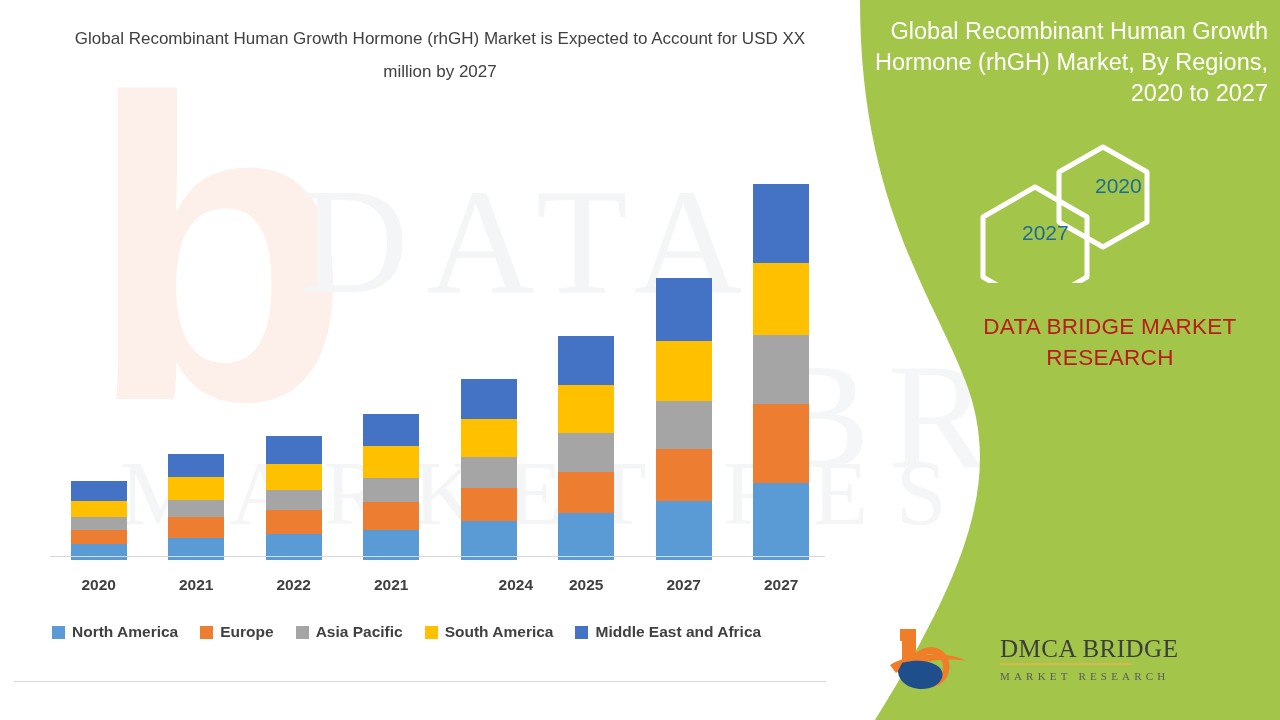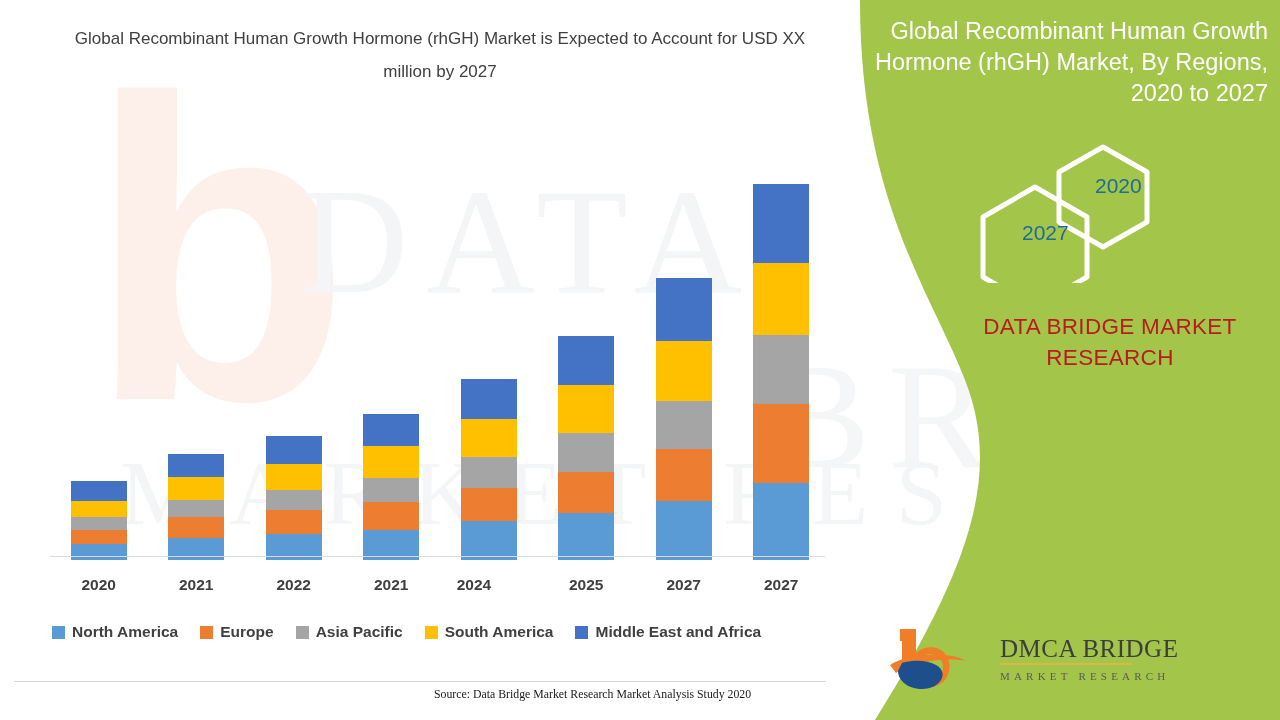--- a/index.html
+++ b/index.html
@@ -142,21 +142,21 @@
         <div class="seg" style="height: 79.2316px; background: rgb(237, 125, 49);"></div>
         <div class="seg" style="height: 77.2px; background: rgb(91, 155, 213);"></div>
       </div>
     </div>
   <div class="axis-line"></div>
   <div class="xlabels" id="xlabels">
       <div class="xlab" style="left: 3.75px;">2020</div>
       <div class="xlab" style="left: 101.25px;">2021</div>
       <div class="xlab" style="left: 198.75px;">2022</div>
       <div class="xlab" style="left: 296.25px;">2021</div>
-      <div class="xlab" style="left: 379px;">2024</div>
+      <div class="xlab" style="left: 393px; text-align: right;">2024</div>
       <div class="xlab" style="left: 491.25px;">2025</div>
       <div class="xlab" style="left: 588.75px;">2027</div>
       <div class="xlab" style="left: 686.25px;">2027</div>
     </div>
 
   <div class="legend" id="legend">
       <div class="lg-item">
         <span class="lg-sw" style="background: rgb(91, 155, 213);"></span>
         <span class="lg-tx">North America</span>
       </div>
@@ -172,21 +172,20 @@
         <span class="lg-sw" style="background: rgb(255, 192, 0);"></span>
         <span class="lg-tx">South America</span>
       </div>
       <div class="lg-item">
         <span class="lg-sw" style="background: rgb(68, 114, 196);"></span>
         <span class="lg-tx">Middle East and Africa</span>
       </div>
     </div>
 
   <div class="footer-rule"></div>
-  <div class="f-right">Source: Data Bridge Market Research Market Analysis Study 2020</div>
 
   <div class="green-panel">
     <svg width="480" height="720" viewBox="0 0 480 720" xmlns="http://www.w3.org/2000/svg">
       <path id="greenShape" d="M 60 0 L 480 0 L 480 720 L 75 720 C 175 560 200 470 165 380 C 130 290 60 200 60 0 Z" fill="#a3c64a"></path>
     </svg>
   </div>
 
   <div class="panel-title">Global Recombinant Human Growth Hormone (rhGH) Market, By Regions, 2020 to 2027</div>
 
   <div class="hexwrap">

